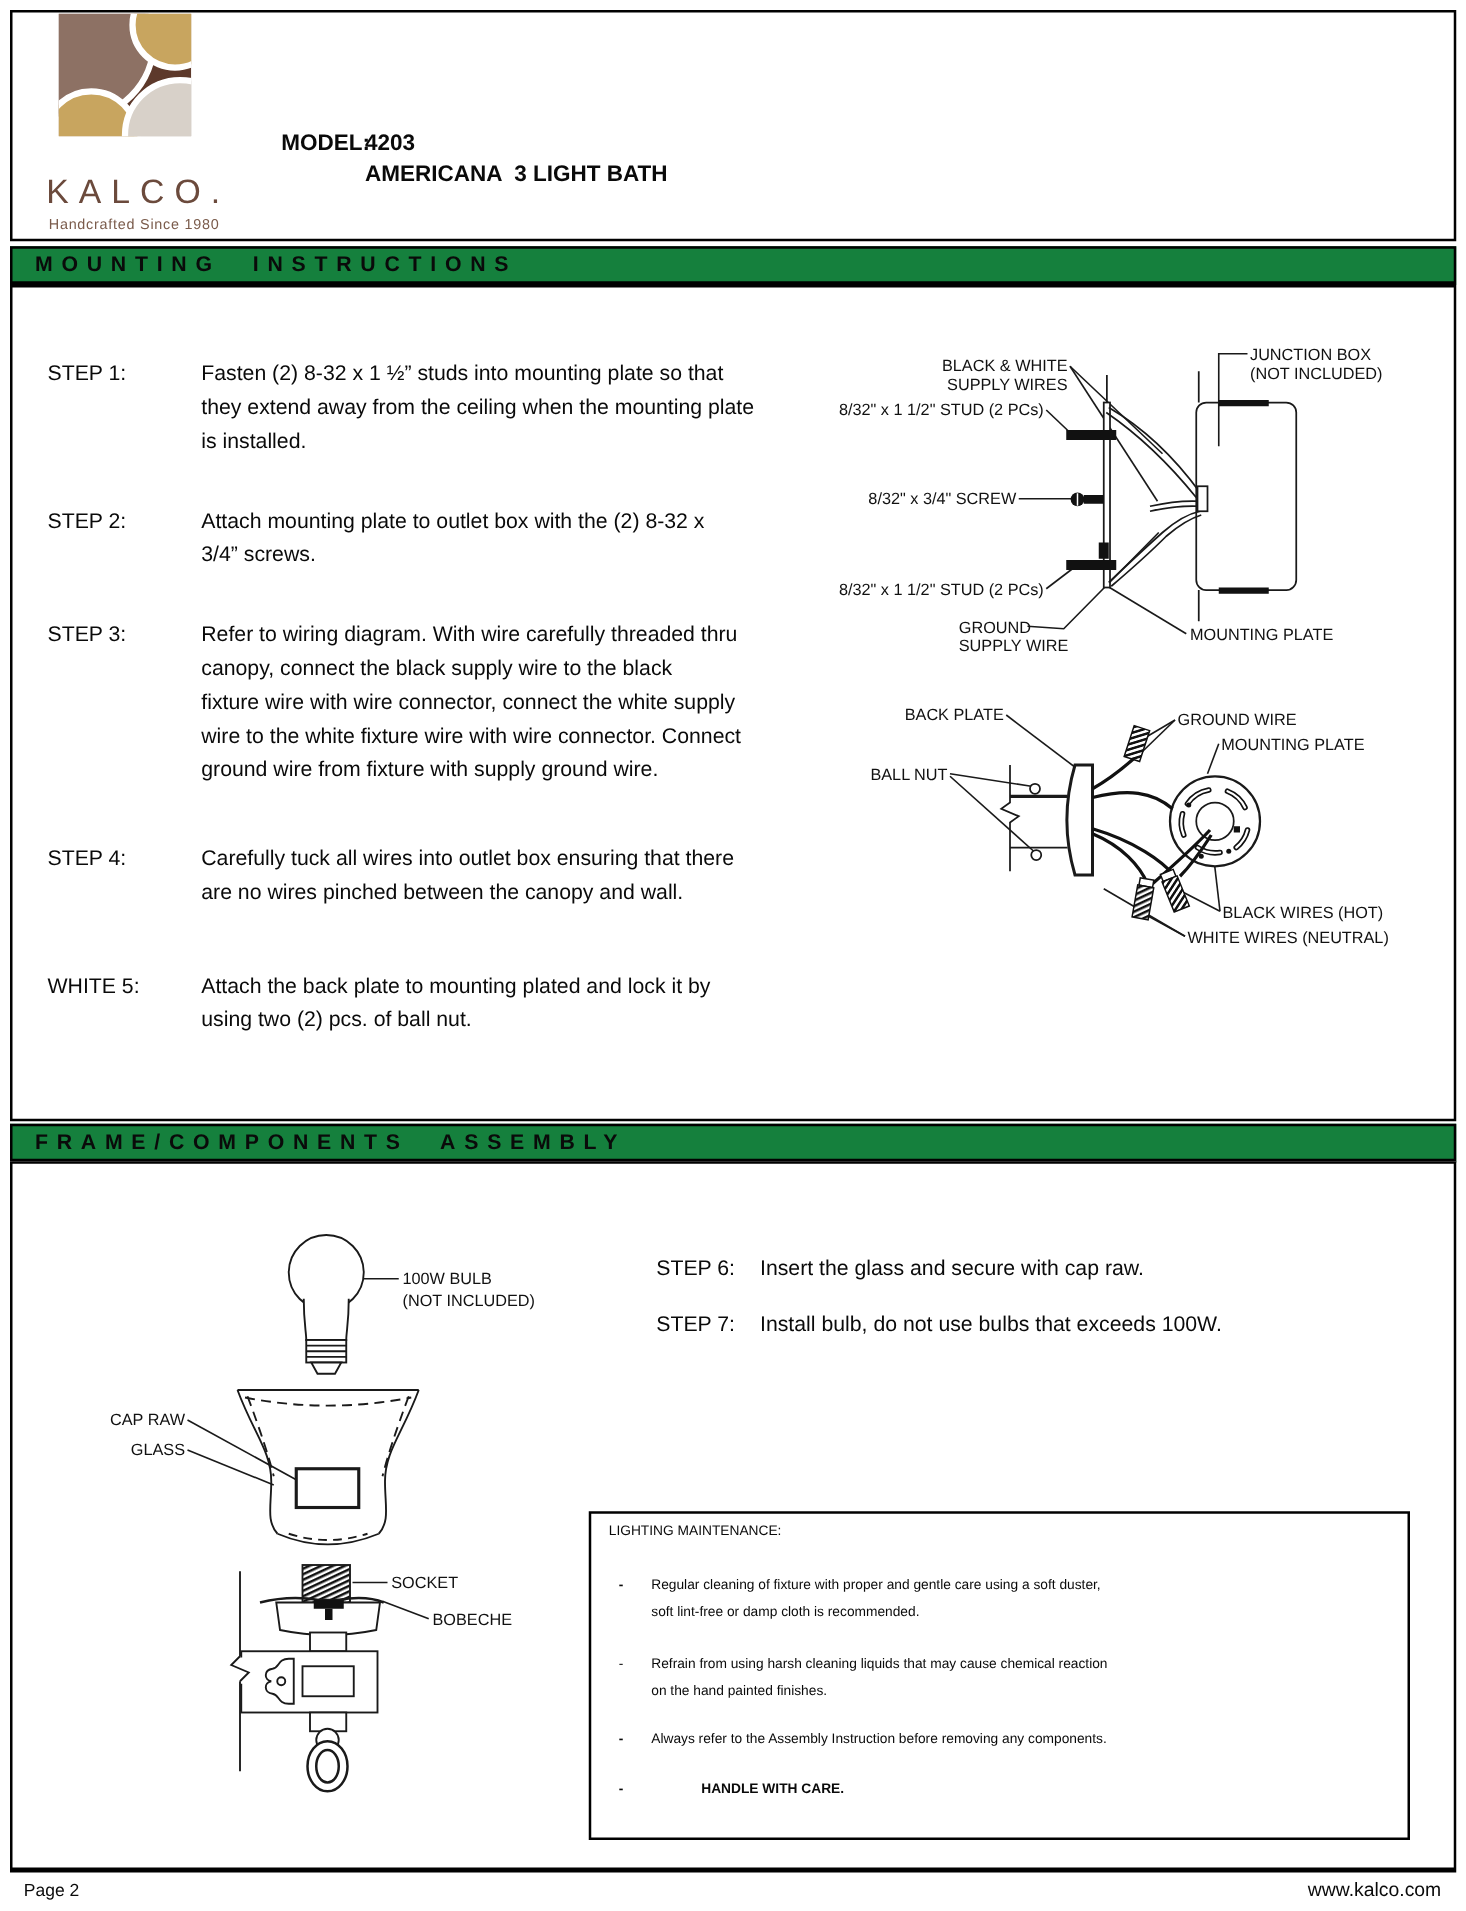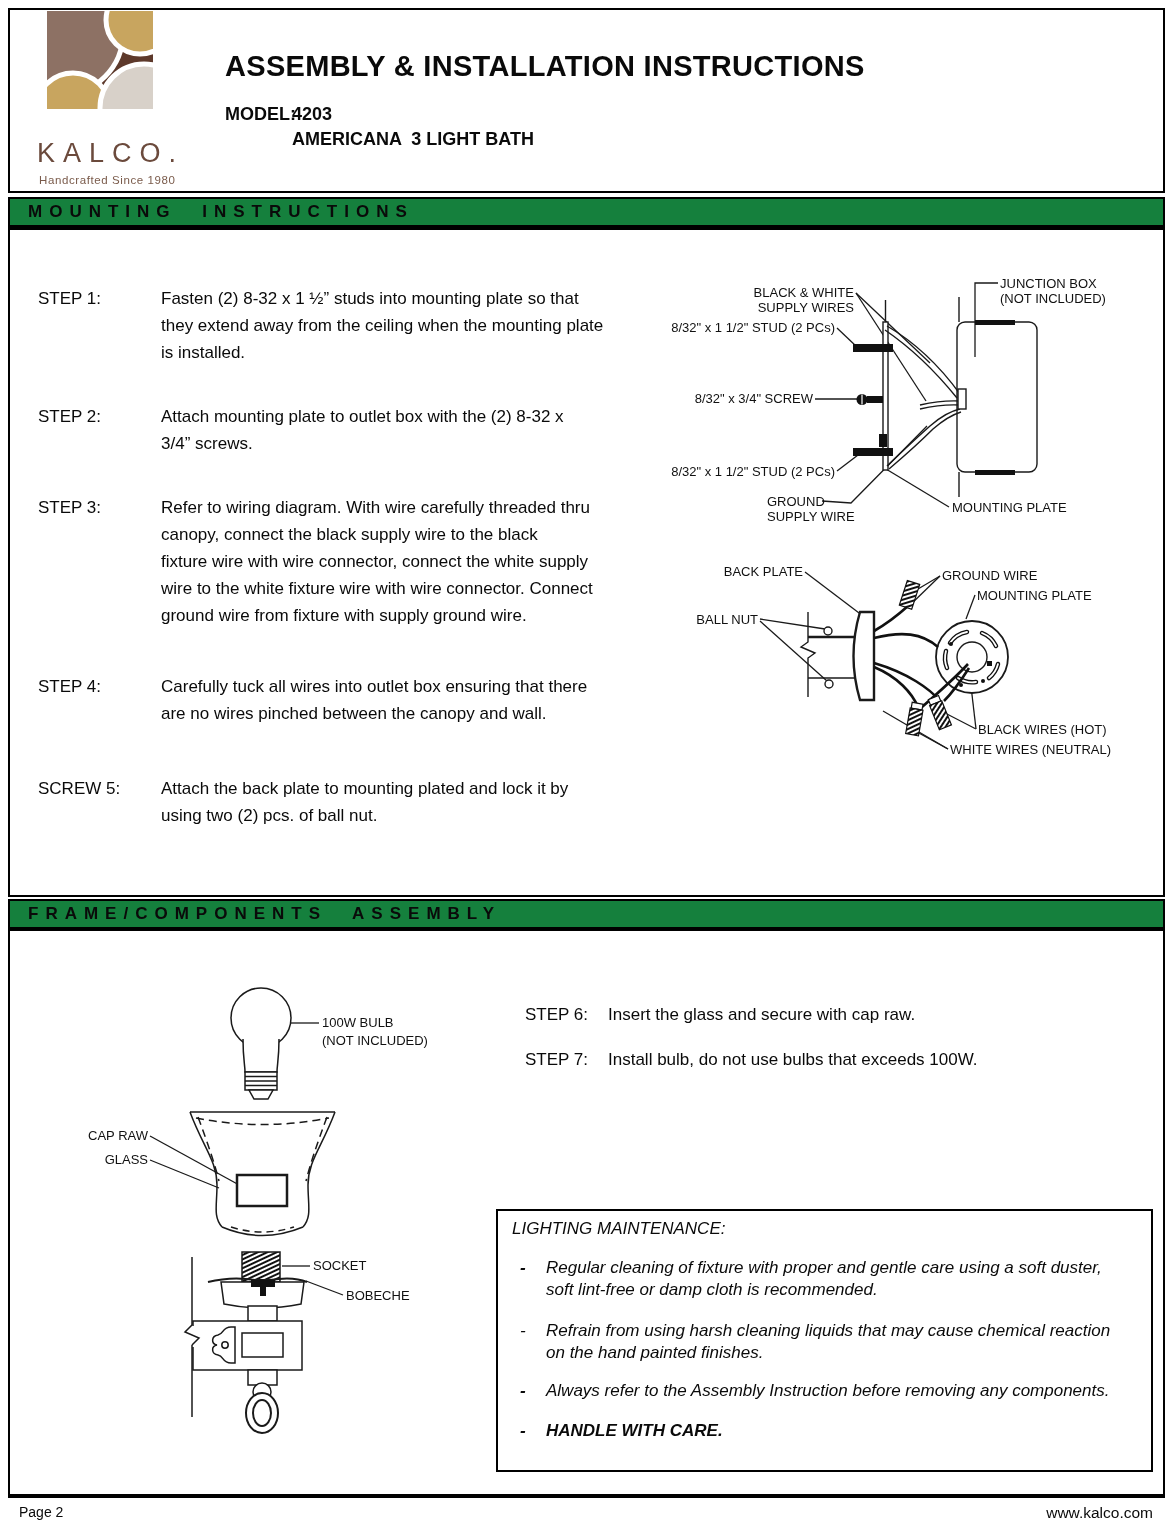--- a/index.html
+++ b/index.html
@@ -15,48 +15,47 @@
   .title{position:absolute;left:215px;top:40px;font-size:29px;font-weight:bold;letter-spacing:.3px;}
   .model-label{position:absolute;left:215px;top:94px;font-size:18px;font-weight:bold;}
   .model-number{position:absolute;left:282px;top:94px;font-size:18px;font-weight:bold;text-align:right;}
   .product-name{position:absolute;left:282px;top:119px;font-size:18px;font-weight:bold;white-space:pre;}
   .brand{position:absolute;left:27px;top:128px;font-size:27px;letter-spacing:8px;color:#6b4a3c;}
   .tagline{position:absolute;left:29px;top:164px;font-size:11.5px;letter-spacing:.6px;color:#7a5b4b;}
   .step{position:absolute;font-size:17px;line-height:27px;}
   .step-label{position:absolute;left:0;top:0;white-space:nowrap;}
   .step-text{position:absolute;left:123px;top:0;width:520px;white-space:pre-line;}
   .step67 .step-text{left:83px;width:470px;}
-  .maint{position:absolute;left:496px;top:1209px;width:657px;height:263px;border:2px solid #000;background:#fff;font-size:17px;font-style:italic;}
+  .maint{position:absolute;left:471px;top:1209px;width:657px;height:263px;border:2px solid #000;background:#fff;font-size:11px;}
   .maint-title{position:absolute;left:14px;top:8px;}
   .m-item{position:absolute;left:0;width:100%;line-height:22px;}
   .m-dash{position:absolute;left:22px;font-weight:bold;}
   .m-dash.thin{font-weight:normal;}
   .m-text{position:absolute;left:48px;width:588px;white-space:pre-line;}
-  .m-text.bold{font-weight:bold;}
+  .m-text.bold{font-weight:bold;margin-left:40px;}
   .footer-left{position:absolute;left:19px;top:1504px;font-size:14px;text-align:right;}
   .footer-right{position:absolute;right:20px;top:1504px;font-size:15.5px;}
   svg text{font-family:"Liberation Sans", sans-serif;font-size:13px;fill:#111;}
   .diag{position:absolute;}
 </style>
 </head>
 <body>
 
 <div class="page">
 
   <div class="box" style="left:8px;top:8px;width:1157px;height:185px;">
     <svg class="abs" style="left:37px;top:1px;" width="106" height="98" viewBox="0 0 106 98">
       <rect width="106" height="98" fill="#5d392b"></rect>
       <circle cx="14" cy="22" r="62" stroke="#fff" stroke-width="5" fill="#8d7164"></circle>
       <circle cx="93" cy="9" r="34" stroke="#fff" stroke-width="5" fill="#c8a55f"></circle>
       <circle cx="26" cy="99" r="37" stroke="#fff" stroke-width="5" fill="#c8a55f"></circle>
       <circle cx="97" cy="97" r="44" stroke="#fff" stroke-width="5" fill="#d8d1c9"></circle>
     </svg>
     <div class="brand">KALCO.</div>
     <div class="tagline">Handcrafted Since 1980</div>
-    <div class="title">ASSEMBLY &amp; INSTALLATION INSTRUCTIONS</div>
     <div class="model-label">MODEL:</div>
     <div class="model-number">4203</div>
     <div class="product-name">AMERICANA  3 LIGHT BATH</div>
   </div>
 
   <div class="band" style="top:197px;">MOUNTING INSTRUCTIONS</div>
 
   <div class="box" style="left:8px;top:228px;width:1157px;height:669px;"></div>
 
   <div class="step" style="left:38px;top:285px;">
@@ -77,21 +76,21 @@
 fixture wire with wire connector, connect the white supply
 wire to the white fixture wire with wire connector. Connect
 ground wire from fixture with supply ground wire.</div>
   </div>
   <div class="step" style="left:38px;top:673px;">
     <span class="step-label">STEP 4:</span>
     <div class="step-text">Carefully tuck all wires into outlet box ensuring that there
 are no wires pinched between the canopy and wall.</div>
   </div>
   <div class="step" style="left:38px;top:775px;">
-    <span class="step-label">SCREW 5:</span>
+    <span class="step-label">WHITE 5:</span>
     <div class="step-text">Attach the back plate to mounting plated and lock it by
 using two (2) pcs. of ball nut.</div>
   </div>
 
   <svg class="diag" style="left:670px;top:270px;" width="500" height="262" viewBox="0 0 500 262">
     <g stroke="#1a1a1a" stroke-width="1.3" fill="none">
       <path d="M186,23 L260,93"></path>
       <path d="M186,23 L256,131"></path>
       <path d="M328,13 L305,13 L305,87"></path>
       <path d="M167,58 L187,77"></path>

